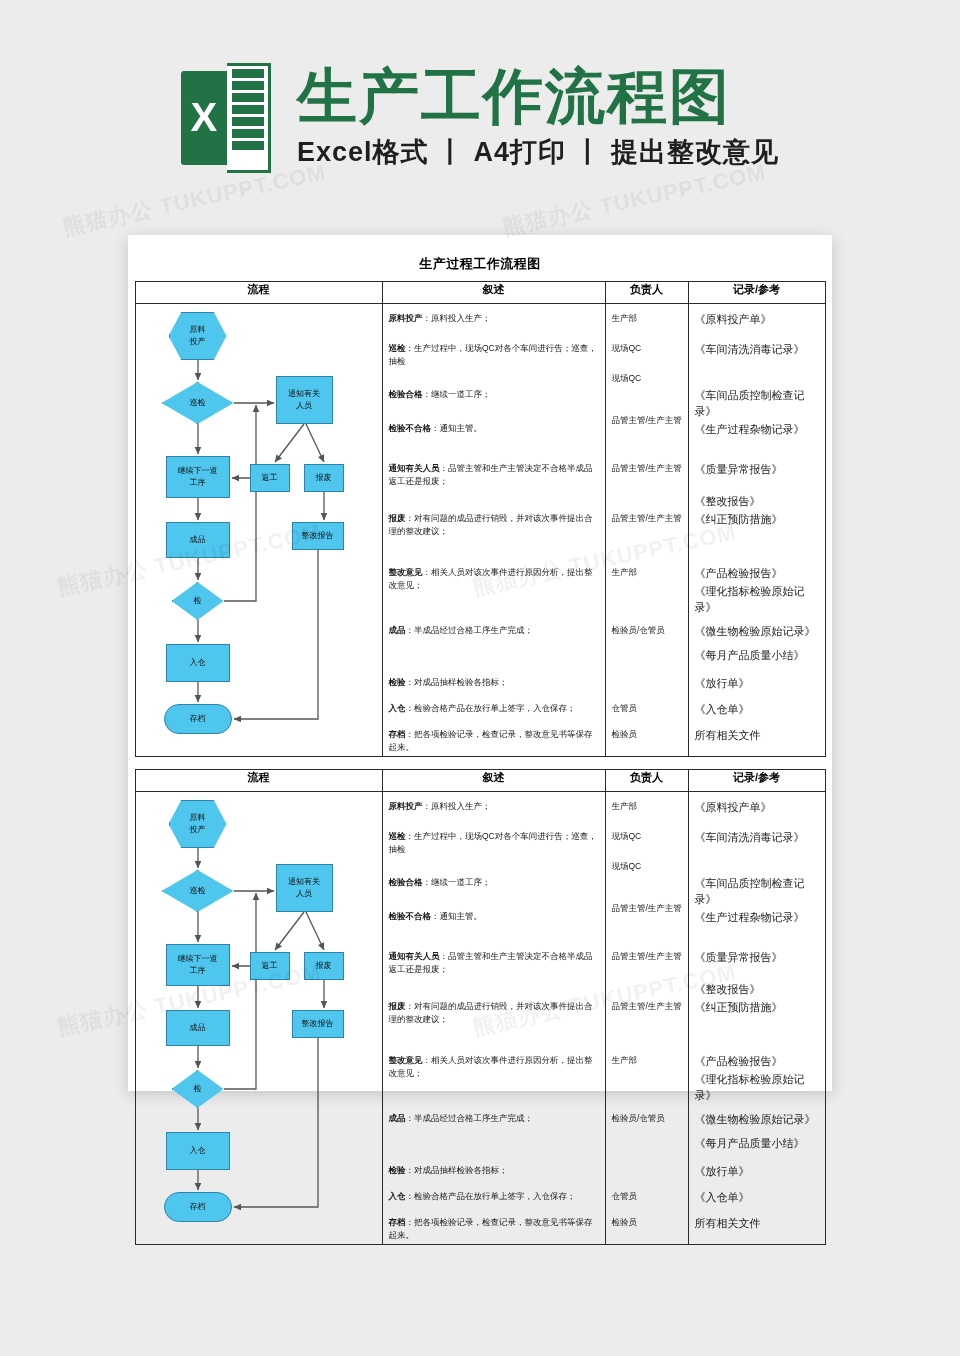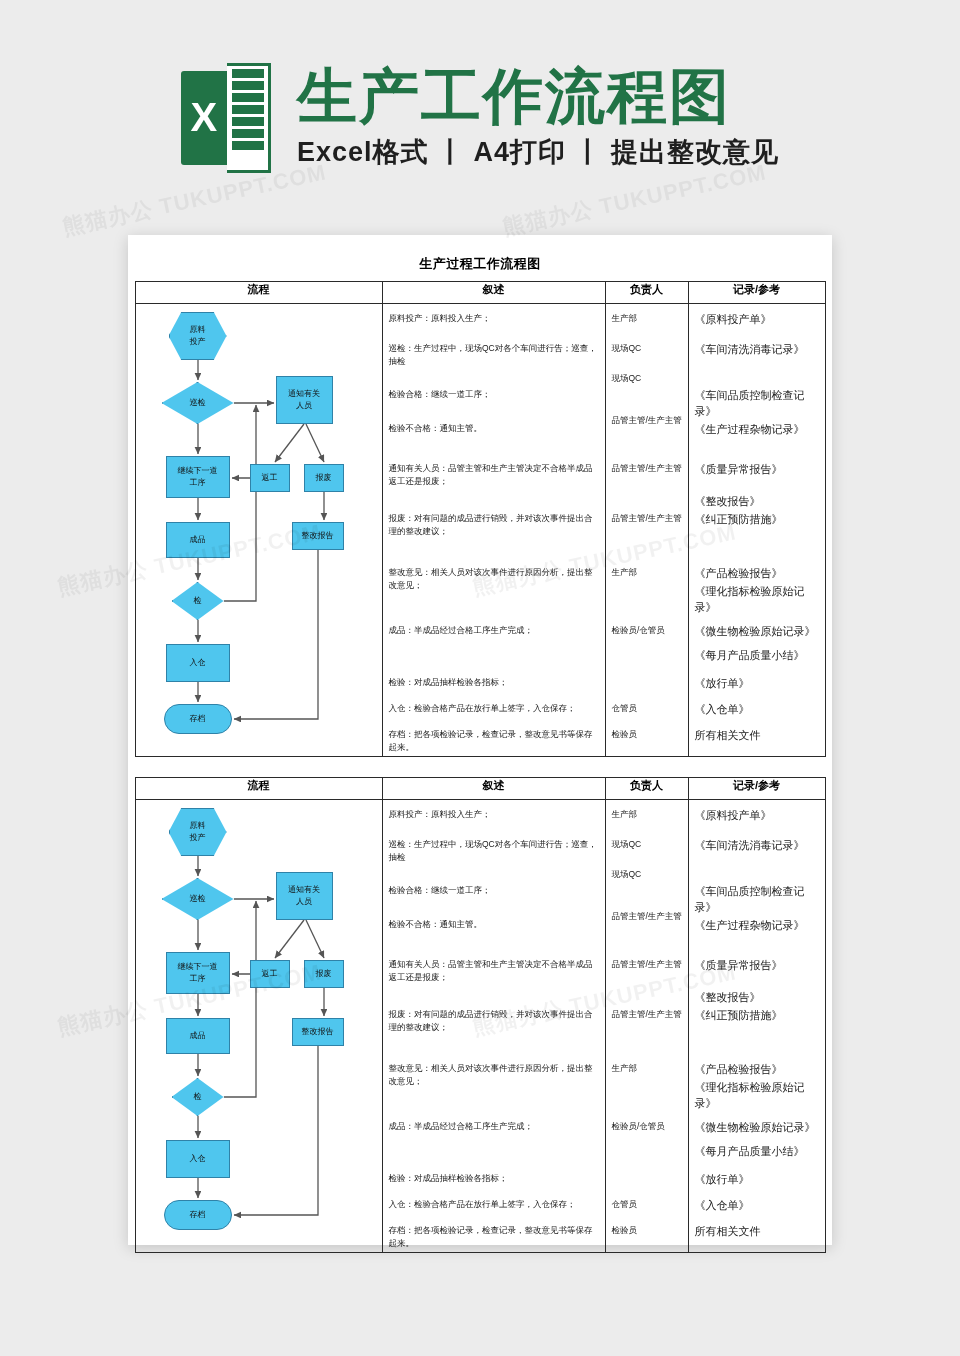--- a/index.html
+++ b/index.html
@@ -64,35 +64,35 @@
     line-height:1.05; letter-spacing:2px;
   }
   .sub-title {
     font-size:27px; font-weight:bold; color:#1f1f1f;
     margin-top:6px; letter-spacing:1px;
   }
 
   
   #paper {
     position:absolute;
-    left:128px; top:235px; width:704px; height:1010px;
+    left:128px; top:235px; width:704px; height:856px;
     background:#fff;
     box-shadow:0 3px 14px rgba(0,0,0,0.17);
     z-index:3;
   }
   #doc-title {
     text-align:center;
     font-size:13px; font-weight:bold; color:#000;
     padding-top:20px; letter-spacing:0.5px;
   }
 
   table.sheet-table {
     border-collapse:collapse;
     width:690px;
-    margin:8px auto 8px auto;
+    margin:8px auto 0 auto;
     table-layout:fixed;
   }
   table.sheet-table td, table.sheet-table th {
     border:1px solid #2a2a2a;
     vertical-align:top;
     padding:0;
   }
   .th-cell {
     text-align:center;
     font-size:11px; font-weight:bold; color:#000;
@@ -102,21 +102,21 @@
   .col-desc  { width:223px; }
   .col-owner { width:83px; }
   .col-rec   { width:137px; }
 
   
   .desc-list { position:relative; height:100%; }
   .desc-item {
     position:absolute; left:6px; right:4px;
     font-size:8.5px; color:#1a1a1a; line-height:1.5;
   }
-  .desc-item b { font-weight:normal; }
+  .desc-item b { font-weight:bold; }
 
   .owner-list, .rec-list { position:relative; height:100%; }
   .owner-item {
     position:absolute; left:6px; right:3px;
     font-size:8.5px; color:#1a1a1a; line-height:1.45;
   }
   .rec-item {
     position:absolute; left:6px; right:3px;
     font-size:11px; color:#1a1a1a; line-height:1.45;
   }

